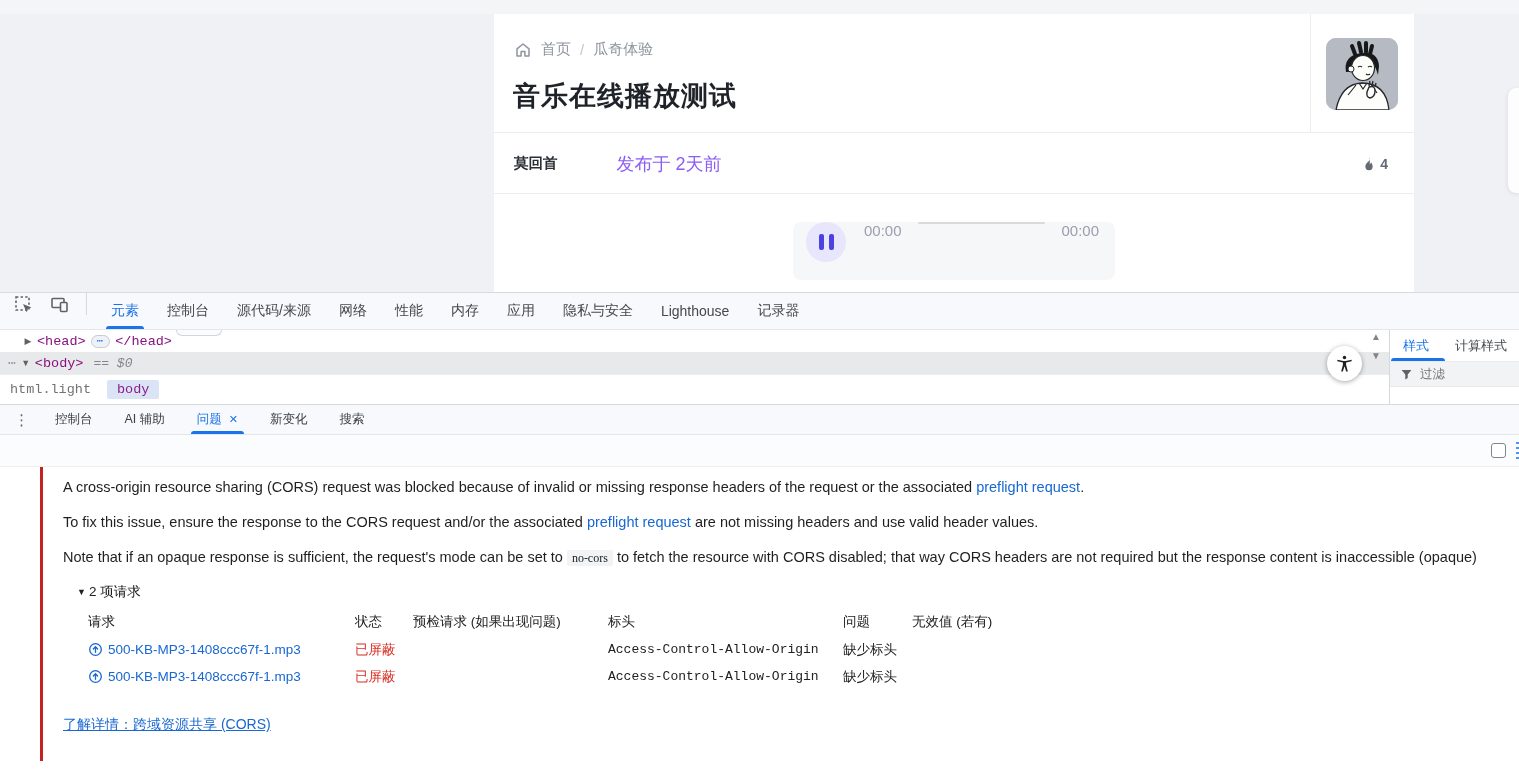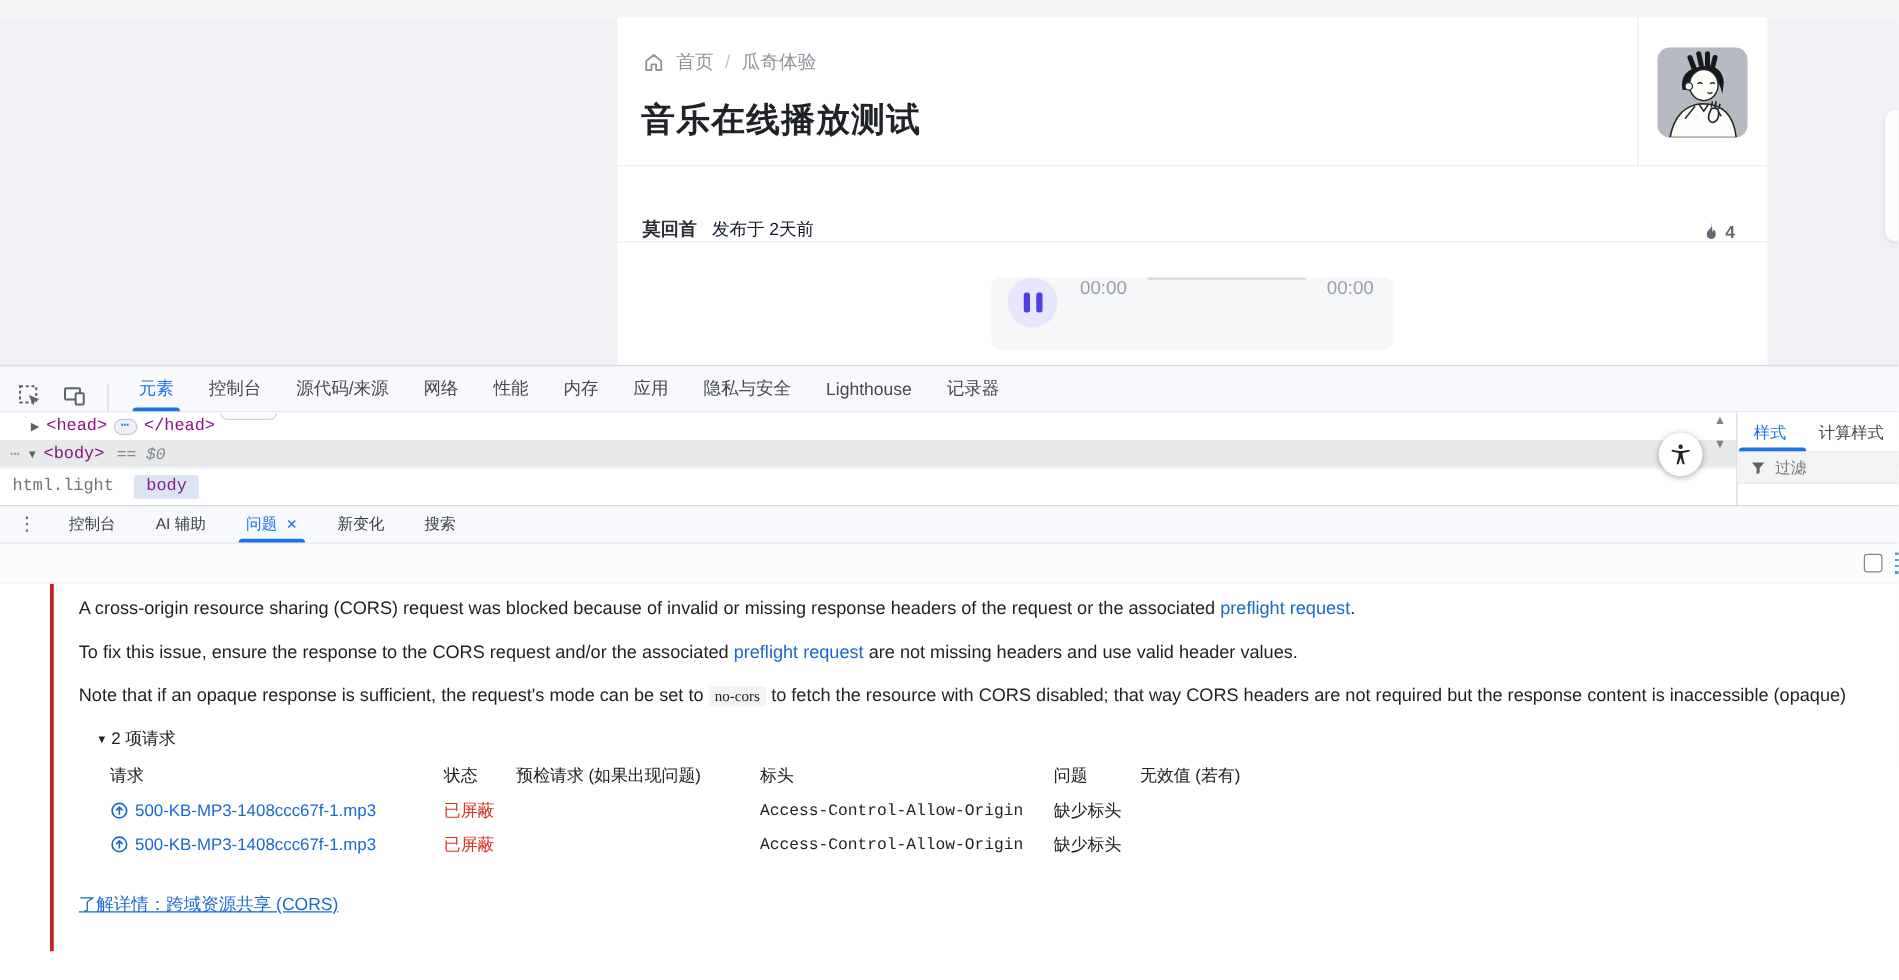--- a/index.html
+++ b/index.html
@@ -10,40 +10,40 @@
   .top-band { position:absolute; left:0; top:0; width:1519px; height:14px; background:#f4f5f7; }
   .page-card { position:absolute; left:494px; top:14px; width:920px; height:278px; background:#ffffff; }
   .card-header { position:absolute; left:0; top:0; right:0; height:119px; border-bottom:1px solid #ebedf0; }
   .breadcrumb { position:absolute; left:20px; top:26px; display:flex; align-items:center; gap:9px;
     color:#8f949e; font-size:15px; }
   .breadcrumb .sep { color:#c3c7cd; }
   .page-title { position:absolute; left:19px; top:64px; font-size:27px; font-weight:600; color:#1f2329; letter-spacing:1px; }
   .avatar-col { position:absolute; right:0; top:0; width:104px; height:119px; border-left:1px solid #ebedf0; }
   .avatar { position:absolute; left:15px; top:24px; width:72px; height:72px; border-radius:10px; overflow:hidden; background:#b6bac2; }
   .meta-row { position:absolute; left:0; top:120px; right:0; height:60px; border-bottom:1px solid #ebedf0;
-    display:flex; align-items:flex-end; }
+    display:flex; align-items:center;gap:47px; }
   .author { margin-left:20px; font-weight:700; font-size:14.5px; color:#2a2e35; }
-  .published { margin-left:12px; font-size:14px; color:#0f172a; }
+  .published { margin-left:12px; font-size:18px; color:#8b5cf6; }
   .meta-spacer { flex:1; }
   .fire-stat { margin-right:26px; display:flex; align-items:center; gap:4px; color:#646a73; font-size:14px; font-weight:600; }
   .player { position:absolute; left:299px; top:208px; width:322px; height:58px; background:#f6f7f9;
     border-radius:8px; display:flex; align-items:flex-start; }
   .play-btn { margin-left:13px; width:40px; height:40px; border-radius:50%; background:#e7e6fc;
     display:flex; align-items:center; justify-content:center; gap:5px; border:none; cursor:pointer; }
   .play-btn i { display:block; width:5px; height:16px; border-radius:2px; background:#4d42e0; }
   .player .time { margin:0 0 0 18px; color:#999fab; font-size:15px; }
   .progress { flex:1; height:2px; background:#d8dade; margin:0 16px; border-radius:1px; }
   .player .time.right { margin:0 16px 0 0; }
   .edge-widget { position:absolute; left:1508px; top:88px; width:11px; height:105px; background:#fdfdfe;
     border-radius:8px 0 0 8px; box-shadow:0 1px 4px rgba(0,0,0,.10); }
 
   
   .devtools { position:absolute; left:0; top:292px; width:1519px; height:492px; background:#fff; }
   .dt-toolbar { height:38px; background:#f7f9fc; border-top:1px solid #d6d9de; border-bottom:1px solid #e3e6ea;
-    display:flex; align-items:flex-end; }
+    display:flex; align-items:flex-start; }
   .tool-btn { margin-left:12px; display:flex; align-items:center; justify-content:center; width:24px; height:24px; }
   .tb-sep { width:1px; height:22px; background:#d5d8dc; margin:0 10px 0 14px; }
   .dt-tab { height:100%; padding:0 14px; display:flex; align-items:center; font-size:14px; color:#45484d;
     position:relative; cursor:pointer; white-space:nowrap; }
   .dt-tab.active { color:#1a73e8; }
   .dt-tab.active::after { content:""; position:absolute; left:9px; right:9px; bottom:0; height:3px;
     border-radius:3px 3px 0 0; background:#1a73e8; }
 
   .dt-main { position:relative; height:74px; background:#fff; }
   .pill-remnant { position:absolute; left:176px; top:0; width:46px; height:6px; border:1px solid #d2d6db;

